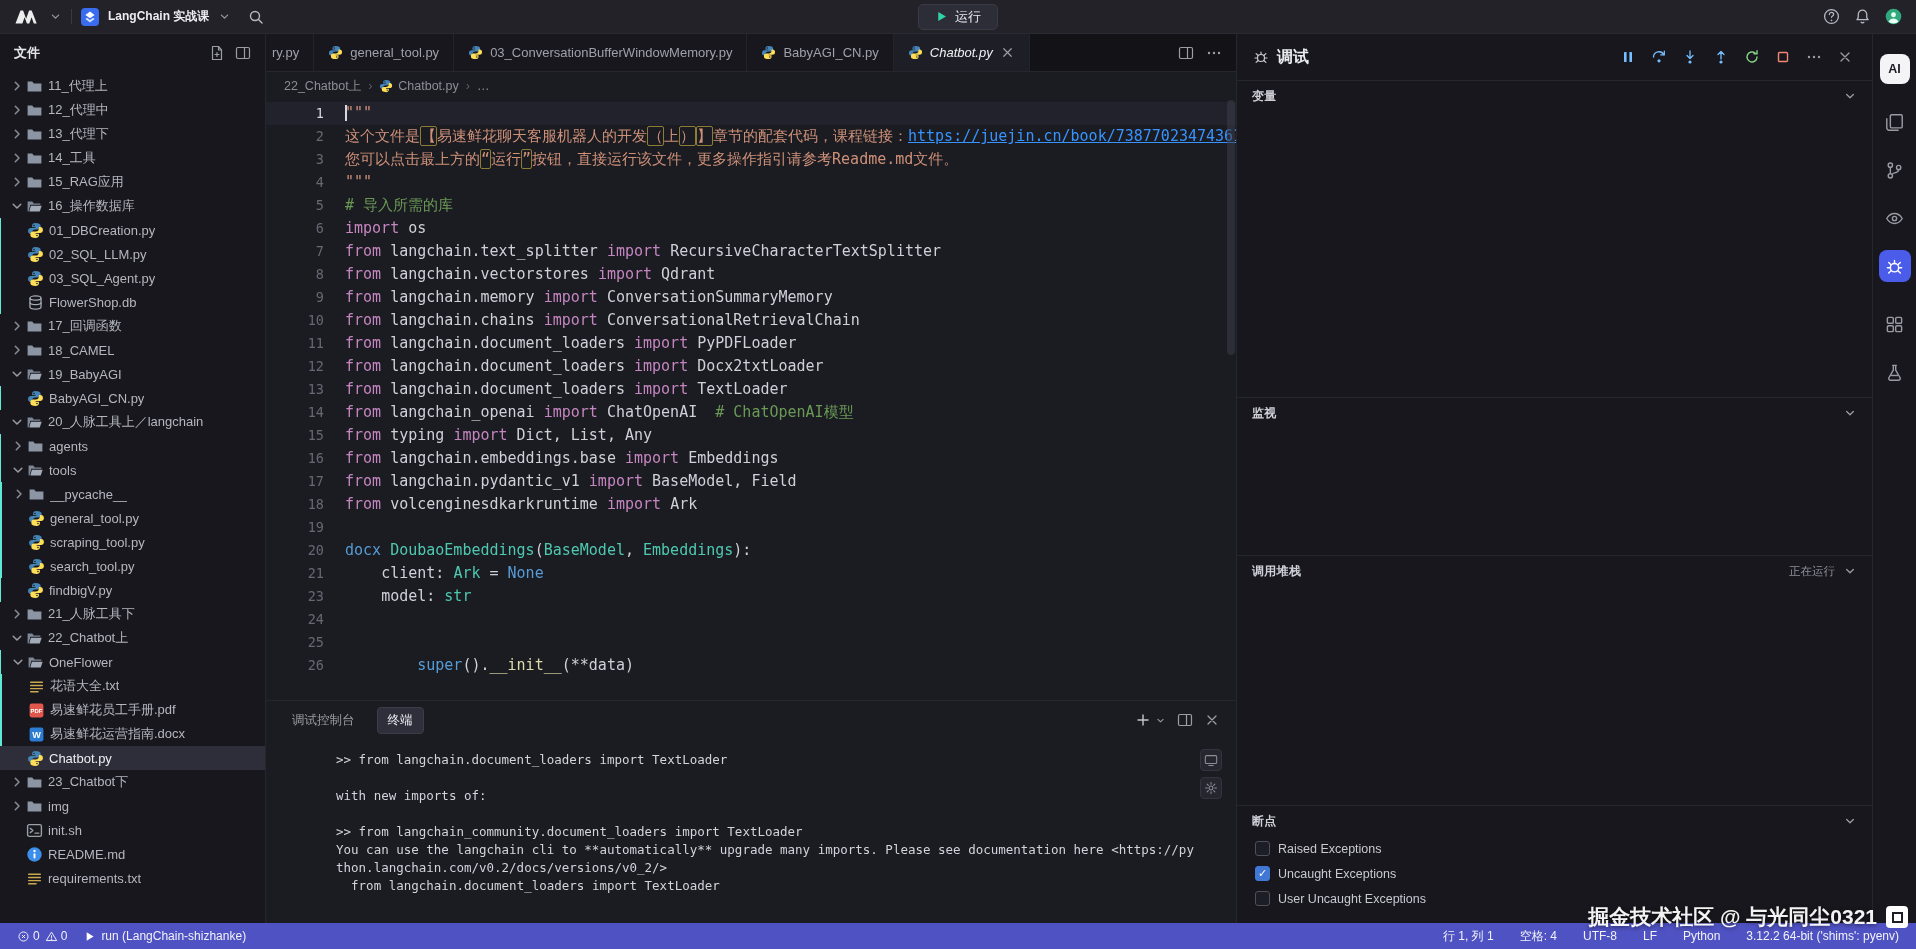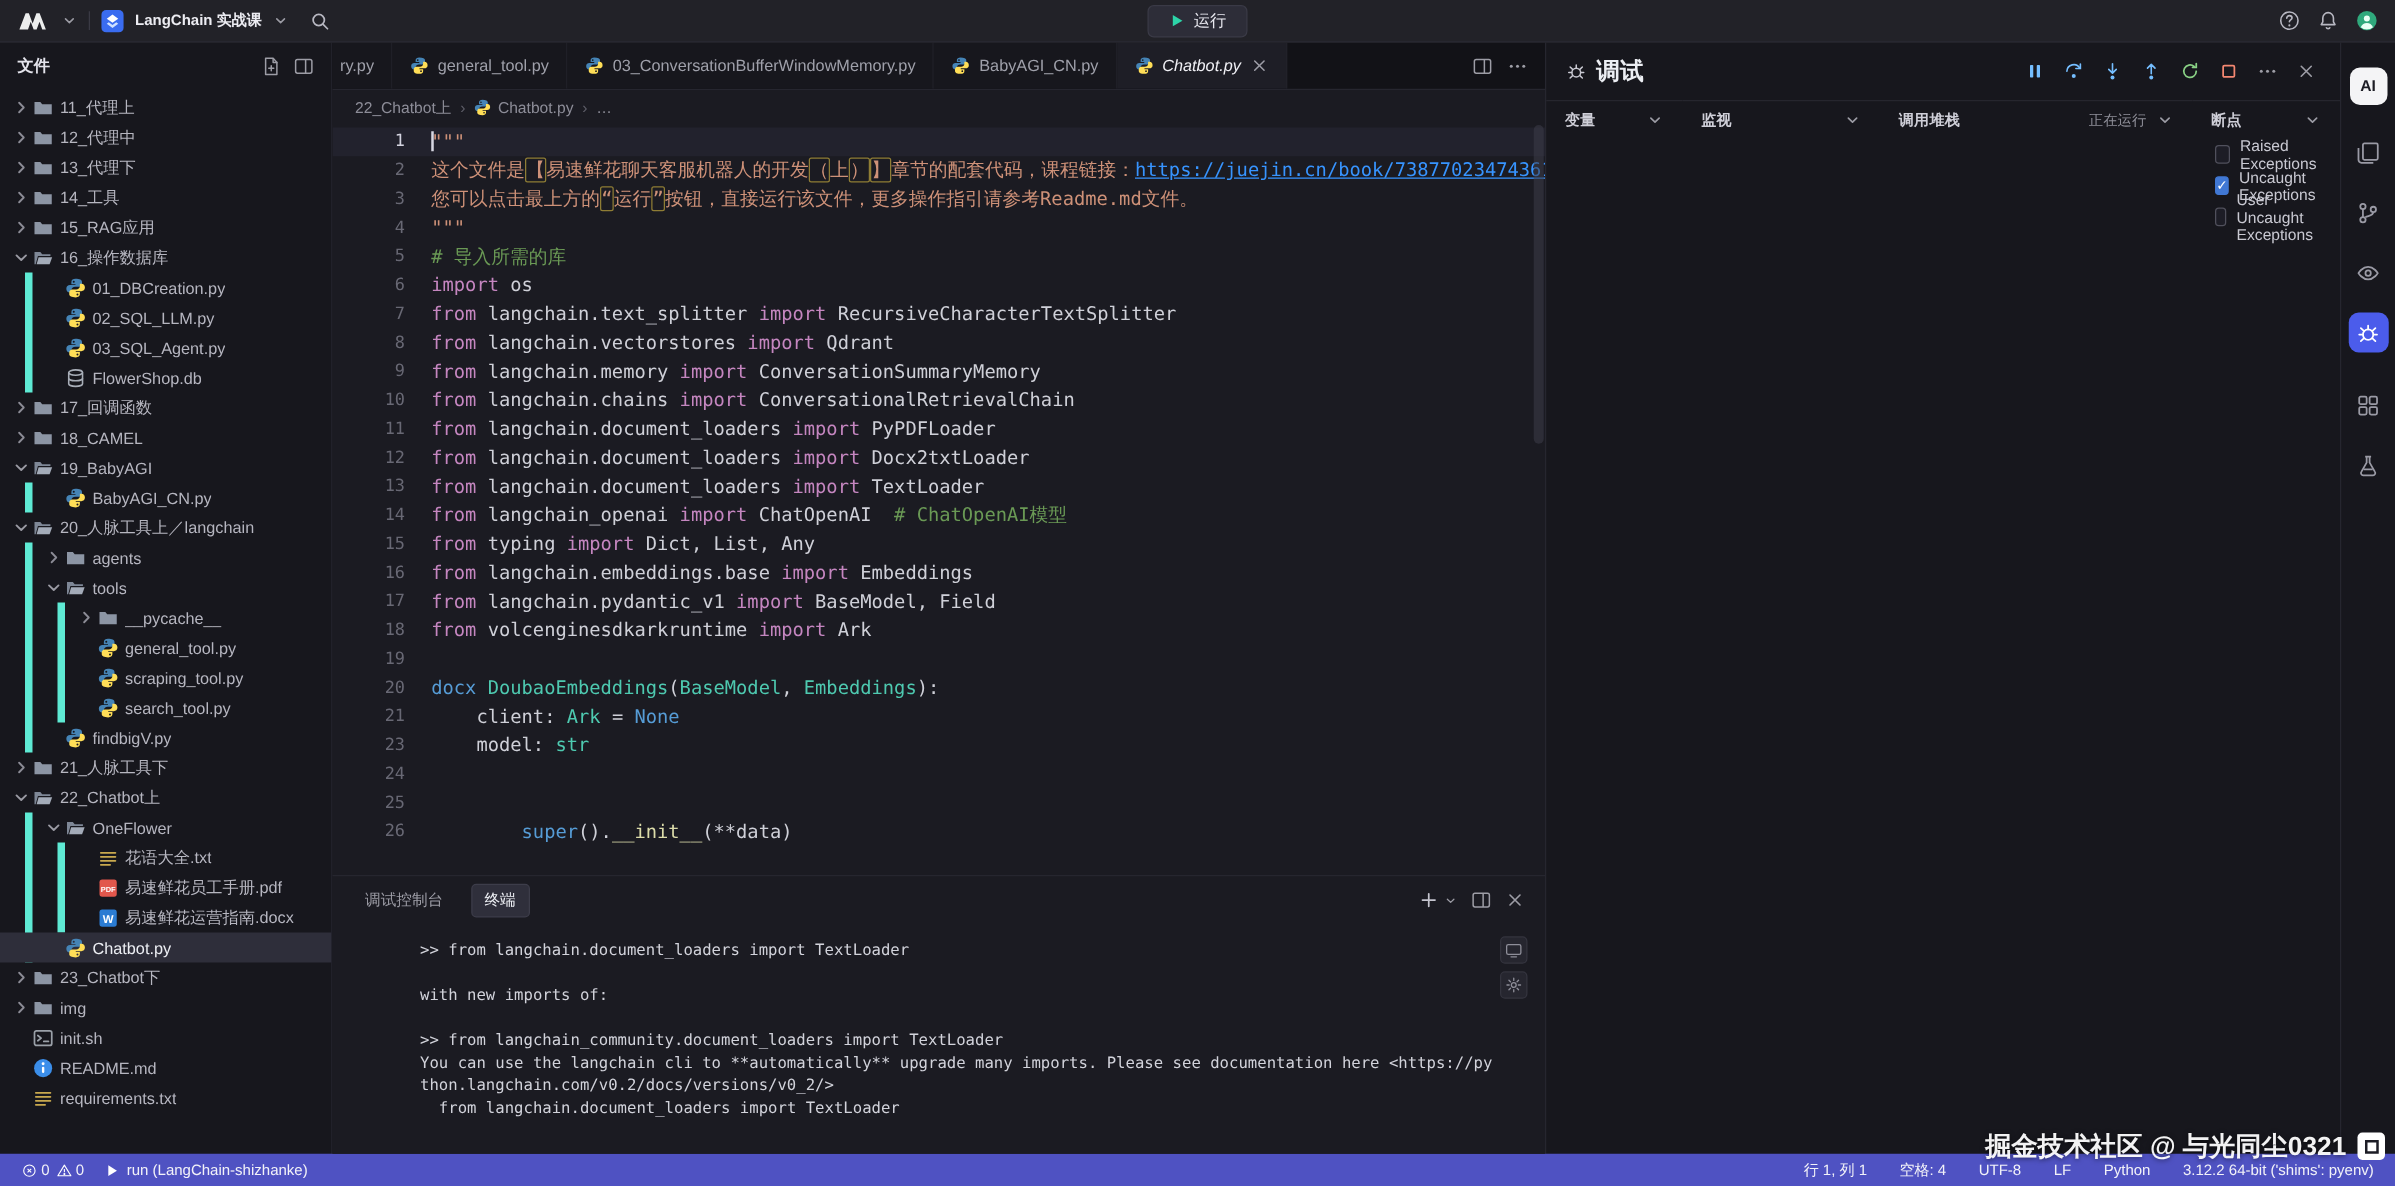--- a/index.html
+++ b/index.html
@@ -30,21 +30,21 @@
 .exp-head{height:38px;display:flex;align-items:center;padding:0 14px;gap:10px}
 .exp-title{font-weight:700;font-size:13px;color:#e4e4ec;margin-right:auto}
 .tree{flex:1;overflow:hidden;padding-top:2px;font-size:13px}
 .trow{height:24px;display:flex;align-items:center;padding-left:9px;position:relative;cursor:pointer;white-space:nowrap}
 .trow>*{position:relative}
 .trow .tch{width:16px;height:16px;flex:0 0 16px}
 .tfi{width:17px;height:17px;margin:0 5px 0 1px;flex:0 0 17px}
 .tlb{overflow:hidden;text-overflow:ellipsis;color:#b6b6c0}
 .trow.sel::before{content:"";position:absolute;left:-400px;right:-400px;top:0;bottom:0;background:#2e2e3a}
 .trow.sel .tlb{color:#eceef3}
-.tkids{margin-left:20px;border-left:6px solid #5eead4}
+.tkids{border-left:1px solid #5eead4}
 
 .center{flex:1;min-width:0;display:flex;flex-direction:column;background:#1b1b22}
 .tabbar{height:38px;background:#121217;display:flex;align-items:stretch;border-bottom:1px solid #26262f;flex:0 0 auto}
 .tabs{display:flex;min-width:0;overflow:hidden}
 .tab{display:flex;align-items:center;gap:7px;padding:0 14px;background:#17171d;border-right:1px solid #23232b;color:#9fa0aa;font-size:13px;cursor:pointer;white-space:nowrap}
 .tab.cut{max-width:62px;overflow:hidden;padding-left:6px}
 .tab.act{background:#1e1e26;color:#f0f0f5;font-style:italic}
 .tabicon{width:15px;height:15px}
 .tab-x{width:15px;height:15px;display:inline-flex}
 .tab-x svg{width:100%;height:100%}
@@ -77,25 +77,25 @@
 .bp-actions{margin-left:auto;display:flex;align-items:center;gap:11px}
 .bp-actions .sm{width:11px;height:11px;margin-left:-7px}
 .term{flex:1;overflow:hidden;padding:12px 40px 0 70px;font-family:"DejaVu Sans Mono","Liberation Mono",monospace;font-size:12.5px;line-height:18px;color:#d2d3db}
 .tl{white-space:pre-wrap;word-break:break-all;min-height:18px}
 .term-float{position:absolute;right:14px;top:48px;display:flex;flex-direction:column;gap:6px}
 .term-float .i{width:22px;height:22px;background:#26262f;border:1px solid #34343e;border-radius:4px;padding:3px;cursor:pointer}
 
 .debug{width:636px;flex:0 0 636px;background:#17171d;border-left:1px solid #26262f;display:flex;flex-direction:column;min-height:0}
 .dbg-head{height:46px;display:flex;align-items:center;gap:8px;padding:0 16px;flex:0 0 auto}
 .dbg-head .i svg *{stroke:#c9c9d2}
-.dbg-title{font-weight:700;font-size:19px;color:#eceef3}
+.dbg-title{font-weight:700;font-size:16px;color:#eceef3}
 .dbg-toolbar{margin-left:auto;display:flex;gap:9px}
 .dbtn{width:22px;height:22px;display:flex;align-items:center;justify-content:center;border-radius:4px;cursor:pointer}
 .dbtn svg{width:16px;height:16px}
-.dsecs{flex:1;display:flex;flex-direction:row;min-height:0}
+.dsecs{flex:1;display:flex;flex-direction:column;min-height:0}
 .dsec{display:flex;flex-direction:column;border-top:1px solid #26262e;min-height:0}
 .dsec.variables{flex:1 1 auto}
 .dsec.watch{flex:0 0 158px}
 .dsec.callstack{flex:0 0 250px}
 .dsec.breakpoints{flex:0 0 118px}
 .dhed{height:30px;display:flex;align-items:center;gap:8px;padding:0 15px;flex:0 0 auto;cursor:pointer}
 .dlb{font-weight:700;font-size:12px;color:#cfcfd8;letter-spacing:.3px}
 .dhed .sp{flex:1}
 .dmeta{font-size:11.5px;color:#8f8f99}
 .dchev{width:14px;height:14px}

